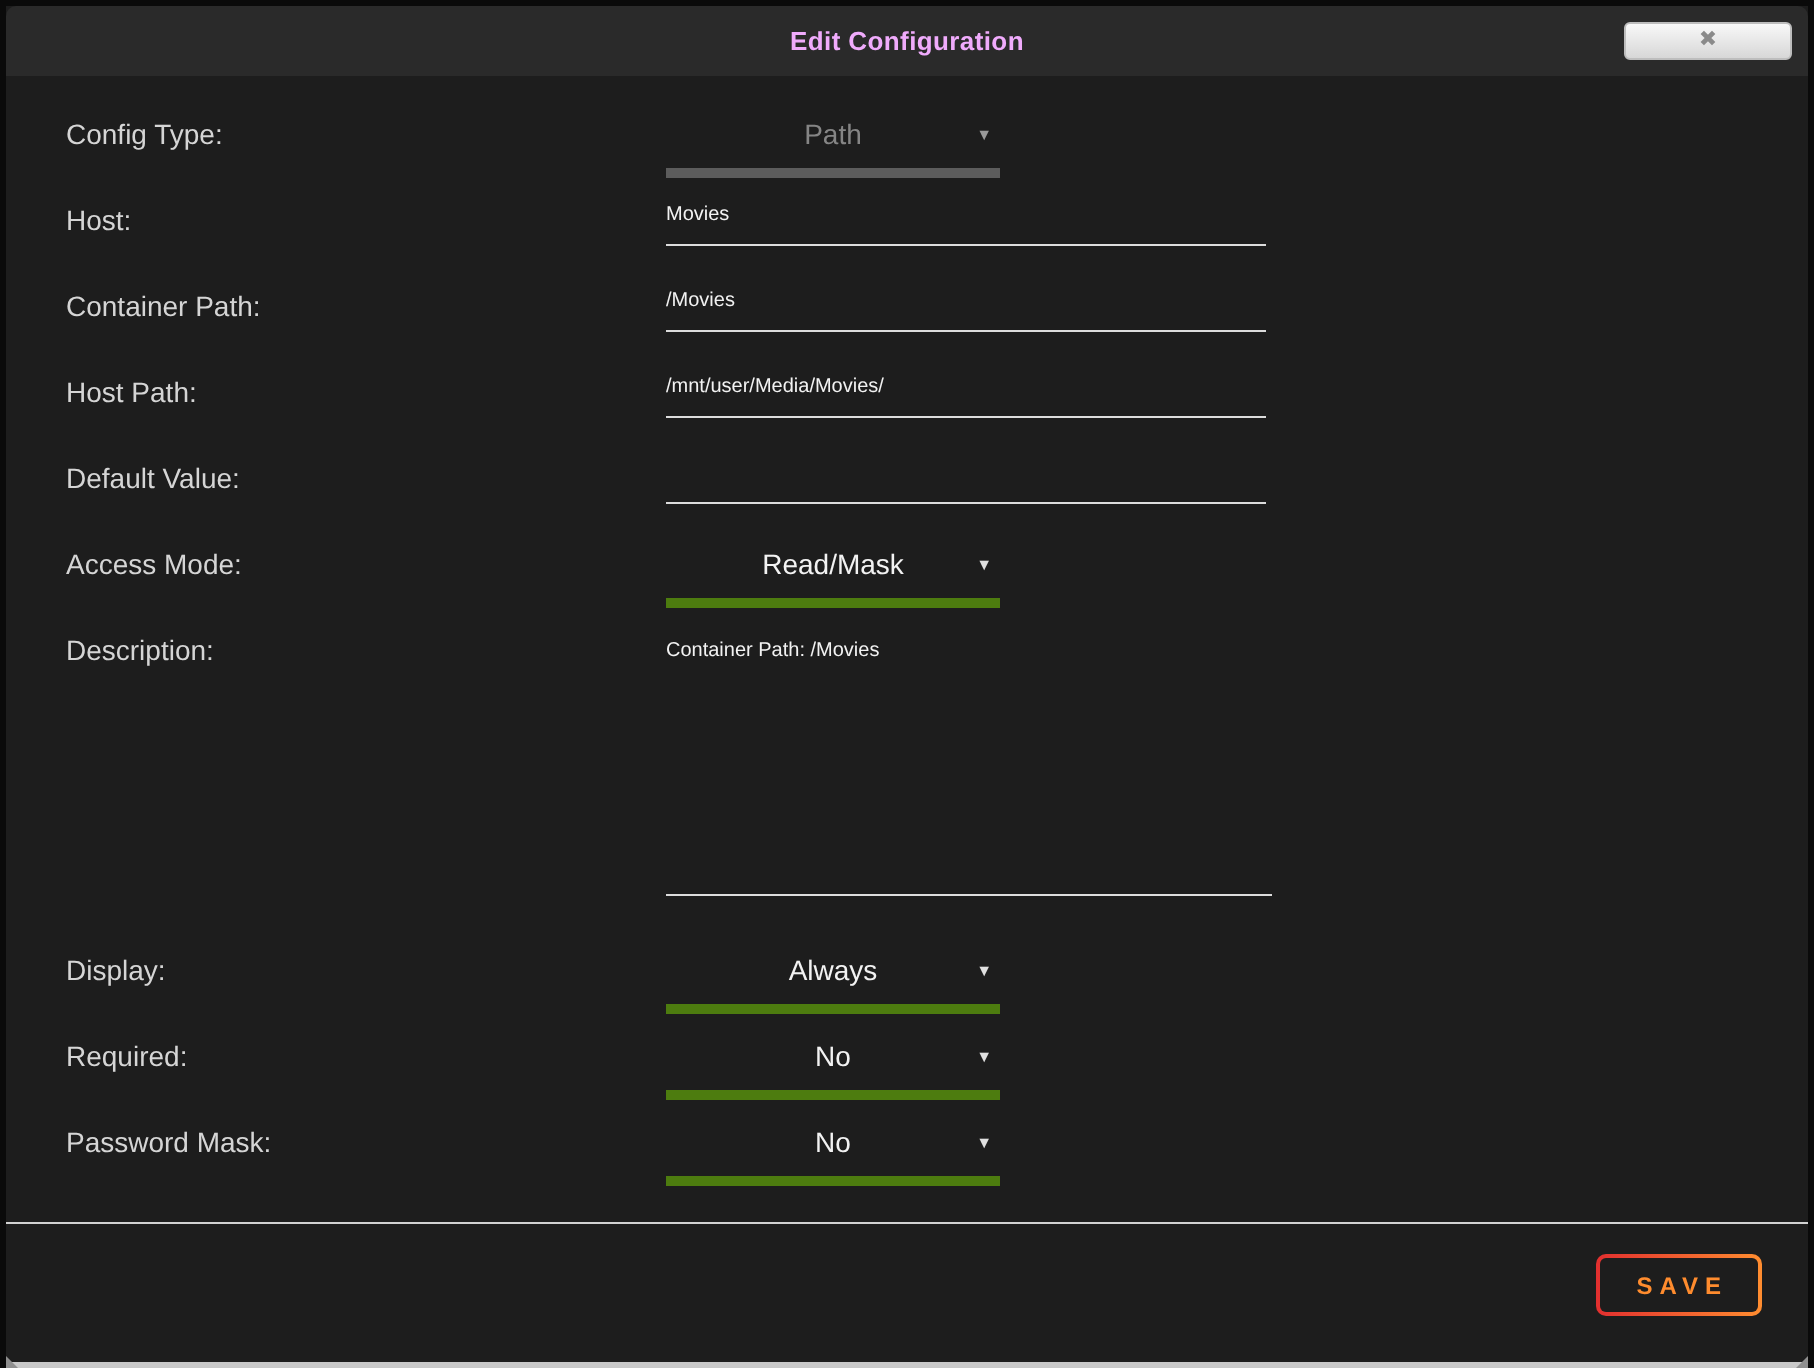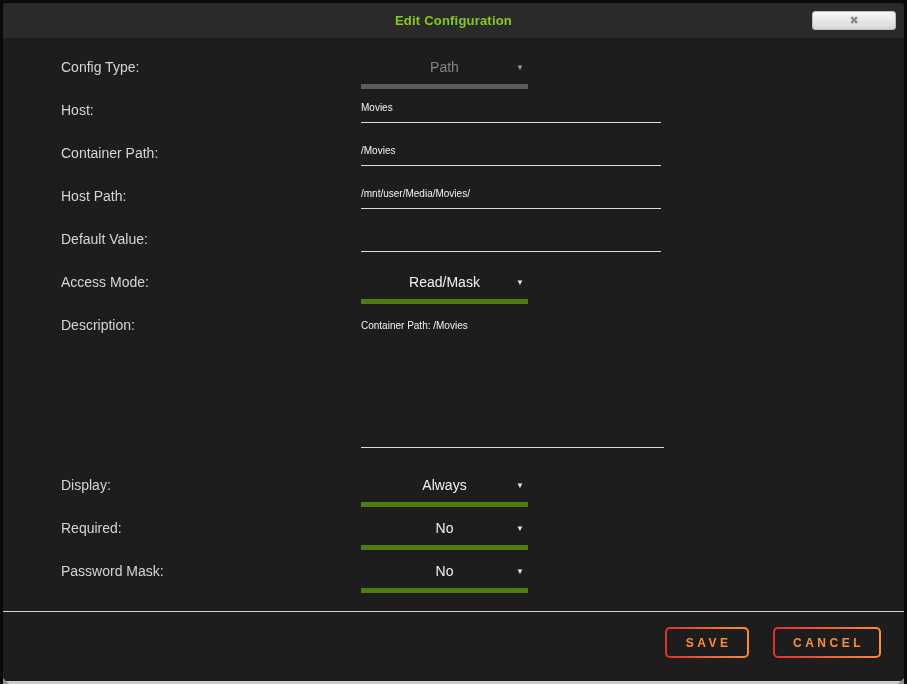--- a/index.html
+++ b/index.html
@@ -24,21 +24,21 @@
   .grip.right { right: 0; clip-path: polygon(100% 0, 100% 100%, 0 100%); }
 
   .titlebar {
     position: relative;
     height: 35px;
     background: #2a2a2a;
     border-radius: 5px 5px 0 0;
     display: flex; align-items: center; justify-content: center;
   }
   .title {
-    color: #84cc16; font-size: 13px; font-weight: bold; letter-spacing: .2px;
+    color: #f0abfc; font-size: 13px; font-weight: bold; letter-spacing: .2px;
   }
   .close-btn {
     position: absolute; right: 8px; top: 8px;
     width: 84px; height: 19px;
     background: linear-gradient(#f8f8f8, #d7d7d7);
     border: 1px solid #bdbdbd;
     border-radius: 3px;
     display: flex; align-items: center; justify-content: center;
     cursor: pointer;
   }
@@ -47,21 +47,21 @@
   }
 
   .content { padding: 14px 0 0 30px; position: relative; }
 
   .row { display: flex; align-items: flex-start; height: 43px; }
   .row.desc-row { height: 160px; }
 
   .flabel {
     width: 300px; flex: 0 0 300px;
     padding-top: 7px;
-    color: #d5d5d5; font-size: 14px; margin-left: 28px;
+    color: #d5d5d5; font-size: 14px;
   }
 
   .ufield {
     background: transparent;
     border: none;
     border-bottom: 1px solid #dcdcdc;
     color: #f2f2f2;
     font-family: "Liberation Sans", "DejaVu Sans", sans-serif;
     font-size: 10px;
     padding: 7px 0 9px 0;
@@ -198,22 +198,19 @@
     </div>
 
   </div>
 
   <div class="divider"></div>
 
   <div class="footer">
     <div class="ubtn">
       <div class="inner">SAVE</div>
     </div>
-    <div class="ubtn">
-      <div class="inner">CANCEL</div>
-    </div>
   </div>
 
   <div class="bottom-edge"></div>
   <div class="grip left"></div>
   <div class="grip right"></div>
 
 </div>
 
 </body></html>

